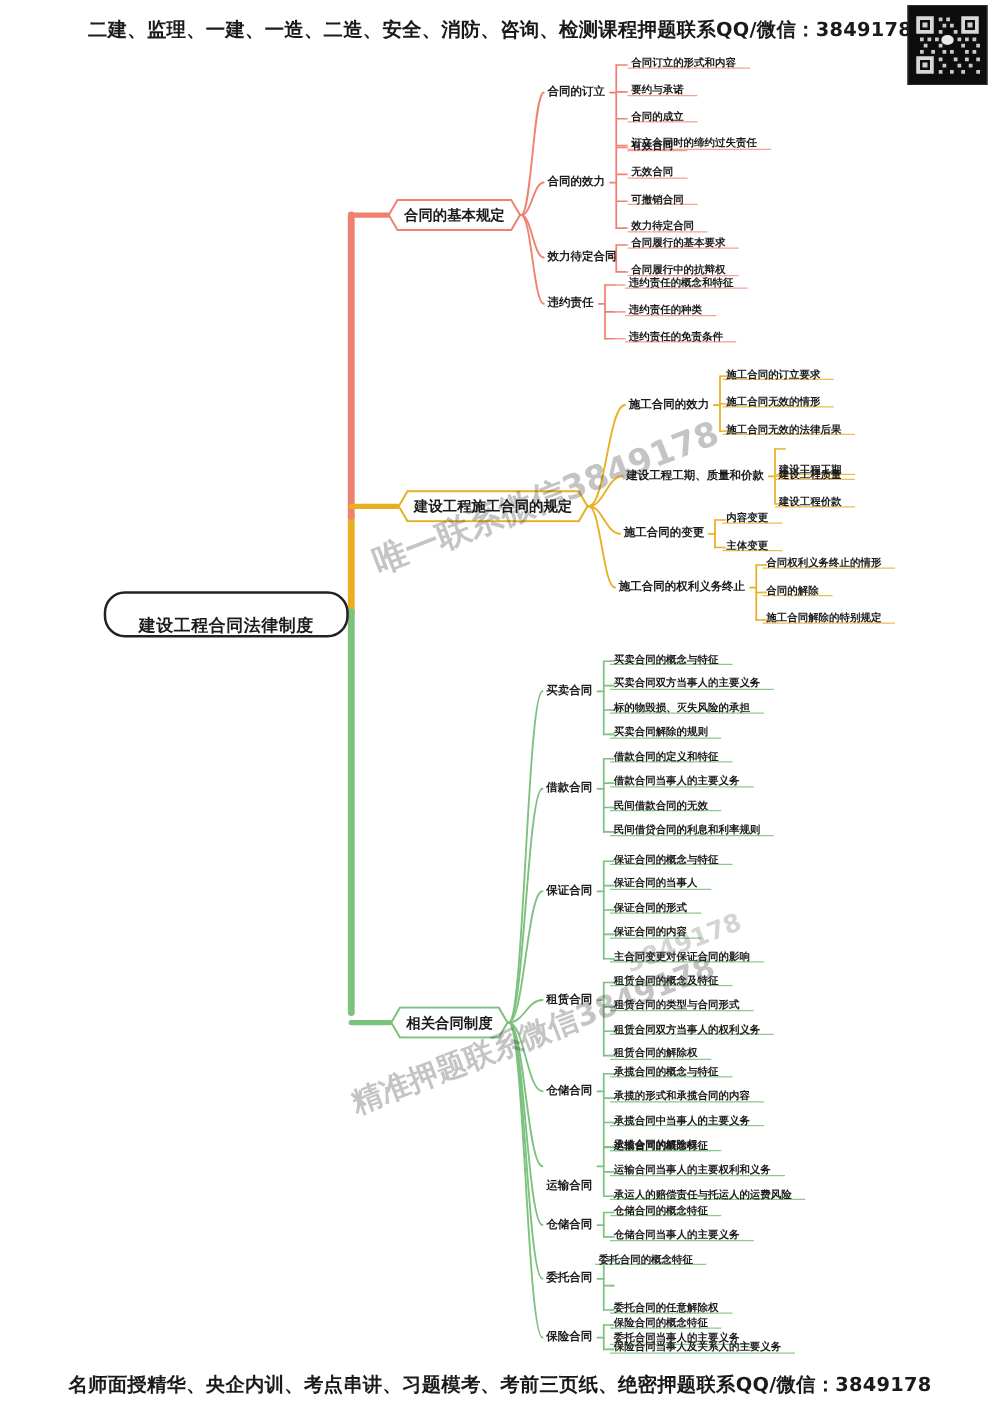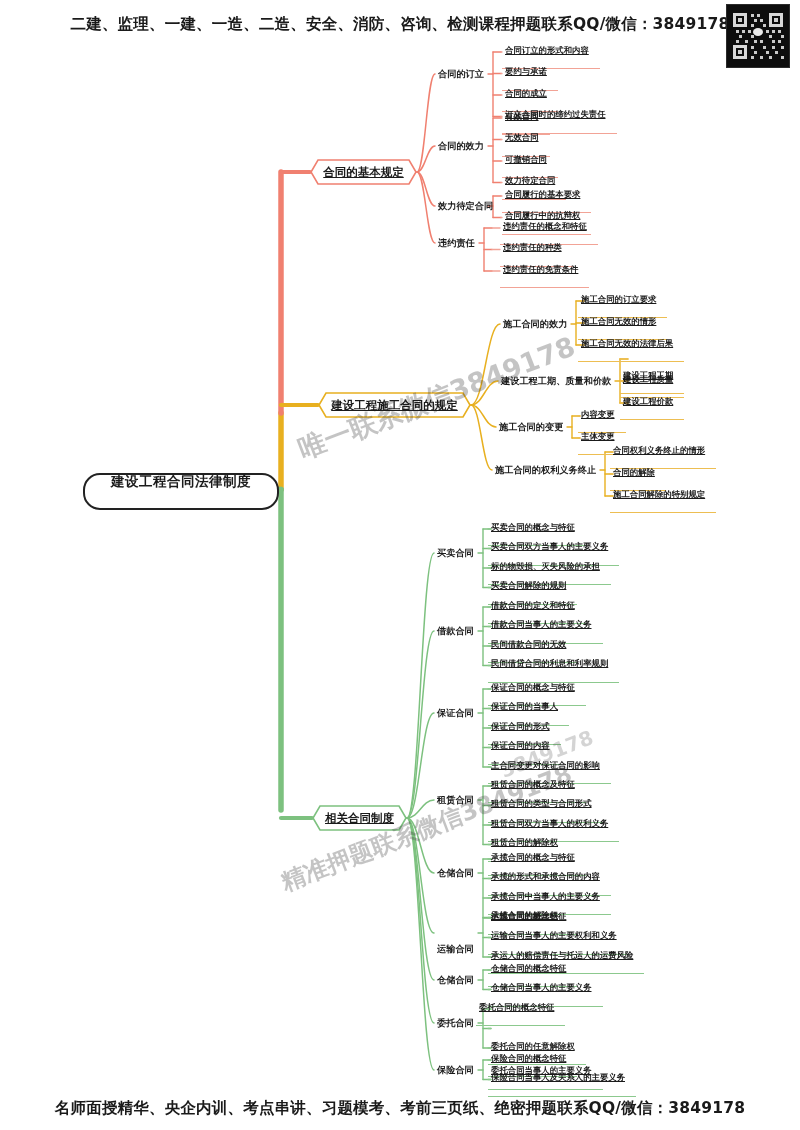--- a/index.html
+++ b/index.html
@@ -20,36 +20,36 @@
   
   #mindmap{position:absolute;left:0;top:0;width:800px;height:1130px;}
   #wires{position:absolute;left:0;top:0;}
 
   
   .node{position:absolute;white-space:nowrap;line-height:1;}
 
   
   .root{left:83px;top:473px;width:192px;height:33px;
         border:2.2px solid #222;border-radius:17px;background:#fff;
-        display:flex;align-items:flex-start;justify-content:center;
+        display:flex;align-items:flex-end;justify-content:center;
         font-weight:700;font-size:13.5px;letter-spacing:.5px;}
 
   .hexbox{position:absolute;display:flex;align-items:center;justify-content:center;
           font-weight:700;font-size:11.5px;white-space:nowrap;}
   .hexbox .hexsvg{position:absolute;left:0;top:0;}
-  .hexbox .hextxt{position:relative;z-index:2;text-decoration:underline;}
+  .hexbox .hextxt{position:relative;z-index:2;}
 
   
   .lvl2{font-weight:700;font-size:9.2px;color:#1b1b1b;
         display:flex;align-items:center;height:12px;}
 
   
   .leaf{font-weight:700;font-size:8.4px;color:#1b1b1b;
-        height:13px;display:flex;align-items:flex-end;padding:0 3px 14px 3px;
-        border-bottom-width:1.3px;border-bottom-style:solid;text-decoration:underline;}
+        height:13px;display:flex;align-items:flex-end;padding:0 3px 0 3px;
+        border-bottom-width:1.3px;border-bottom-style:solid;}
   .leaf.red{border-bottom-color:#f2a396;}
   .leaf.amber{border-bottom-color:#edbe52;}
   .leaf.green{border-bottom-color:#8cc98e;}
 
   
   .wm{position:absolute;color:rgba(60,60,60,.30);font-weight:700;
       white-space:nowrap;pointer-events:none;user-select:none;}
   #wm-1{left:290px;top:380px;font-size:27px;transform:rotate(-21deg);}
   #wm-2{left:272px;top:812px;font-size:24px;transform:rotate(-21deg);}
   #wm-3{left:498px;top:742px;font-size:20px;transform:rotate(-21deg);

